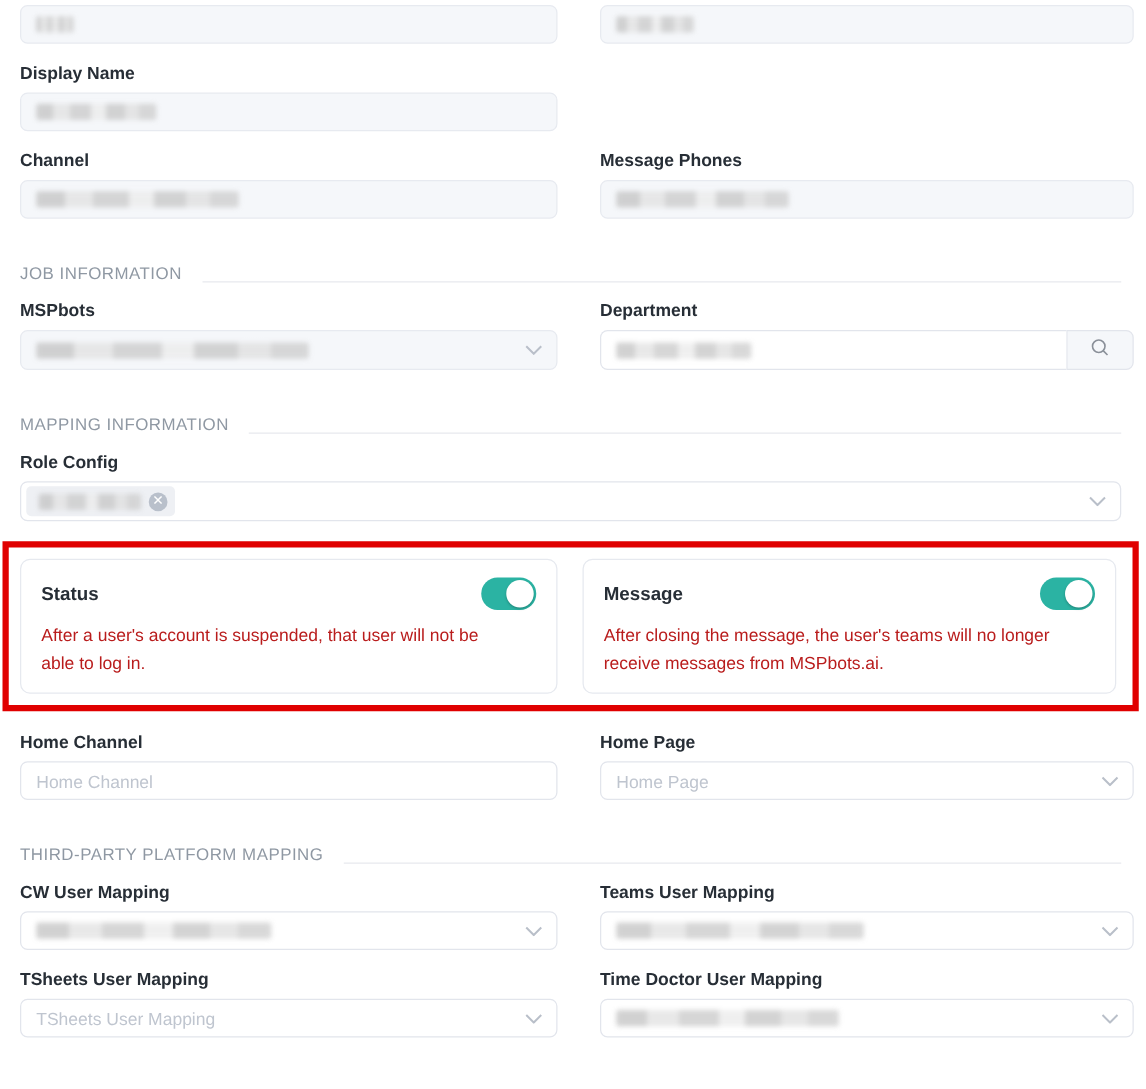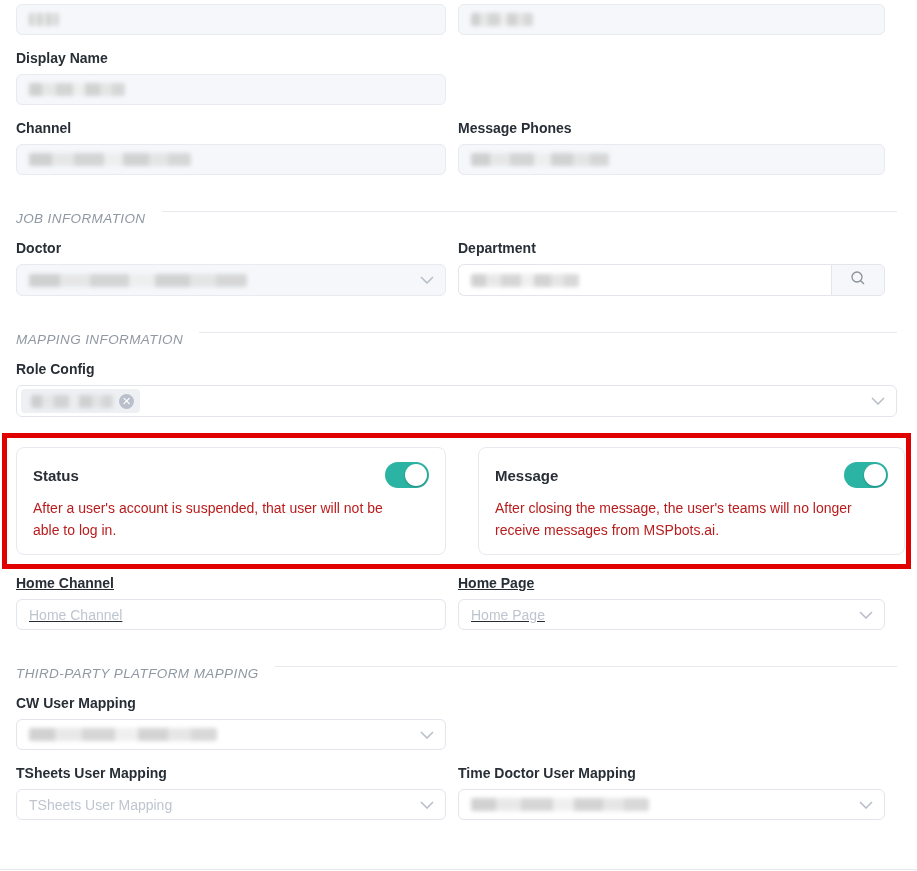--- a/index.html
+++ b/index.html
@@ -1,71 +1,71 @@
 <!DOCTYPE html>
 <html><head>
 <meta charset="utf-8">
 <style>
   * { margin:0; padding:0; box-sizing:border-box; }
   html,body { width:917px; height:871px; background:#fff; overflow:hidden;
               font-family:"Liberation Sans","DejaVu Sans",sans-serif; color:#252b33; }
   .form { padding:4px 20px 0 16px; }
-  .row { display:grid; grid-template-columns:430px 427px; column-gap:12px; }
+  .row { display:grid; grid-template-columns:430px 427px; column-gap:34px; }
   .fgroup { margin-bottom:15px; }
   .flabel { display:block; font-size:14px; font-weight:600; color:#272e36; margin-bottom:8px; }
 
   
   .field { position:relative; height:31px; border:1px solid #e2e5ec; border-radius:6px;
            background:#fff; display:flex; align-items:center; padding:0 12px; font-size:14px; }
   .field.disabled { background:#f5f7fa; border-color:#e7eaf0; }
   .field.tall { height:32px; }
   .chev { position:absolute; right:11px; top:50%; transform:translateY(-50%); line-height:0; }
   .chev svg { display:block; }
 
   
   .redact { display:inline-block; height:13px; border-radius:2px; filter:blur(2.2px); opacity:.8;
     background:linear-gradient(90deg,#c6c6c6 0 14%,#e3e3e3 14% 28%,#cccccc 28% 46%,#ececec 46% 58%,#c9c9c9 58% 74%,#e0e0e0 74% 86%,#cfcfcf 86% 100%); }
 
   .masked { font-size:12px; letter-spacing:2.5px; color:#676d78; padding-top:3px; }
 
   
-  .sec { display:flex; align-items:flex-start; margin:21px 0 14px;font-style:italic; }
+  .sec { display:flex; align-items:flex-end; margin:21px 0 14px; }
   .sec .sec-title { font-size:13.5px; font-weight:500; color:#8f98a3; letter-spacing:.4px; white-space:nowrap; }
   .sec .sec-line { flex:1; border-top:1px solid #e7e9ee; margin-left:16px; }
 
   
   .append-wrap { display:flex; height:32px; }
   .append-wrap .field { flex:1; height:32px; border-radius:6px 0 0 6px; border-right:none; }
   .append-btn { width:54px; height:32px; background:#f5f7fa; border:1px solid #e2e5ec;
                 border-radius:0 6px 6px 0; display:flex; align-items:center; justify-content:center; cursor:pointer; }
 
   
   .tagfield { height:32px; padding:0 30px 0 4px; }
   .tag { display:inline-flex; align-items:center; gap:6px; background:#eef0f4; border-radius:4px;
          height:24px; padding:0 6px 0 10px; }
   .tag-close { width:15px; height:15px; border-radius:50%; background:#b9c0cb; color:#fff;
                font-size:11px; line-height:15px; text-align:center; cursor:pointer; display:inline-block; }
 
   
   .redbox { border:5px solid #e00000; margin:6px -14px 0 -14px; padding:9px 9px 9px 9px; }
-  .redbox .row { grid-template-columns:430px 427px; column-gap:32px; }
+  .redbox .row { grid-template-columns:430px 427px; column-gap:20px; }
 
   .card { border:1px solid #e6e9ef; border-radius:8px; height:108px; padding:14px 16px; background:#fff; }
   .card-head { display:flex; justify-content:space-between; align-items:center; margin-bottom:9px; }
   .card-title { font-size:15px; font-weight:600; color:#272e36; }
   .card-desc { font-size:14px; color:#b91c1c; line-height:22px; max-width:368px; }
 
   
   .switch { width:44px; height:26px; border-radius:13px; background:#c6cbd4; position:relative; cursor:pointer; flex:0 0 auto; }
   .switch[data-state="on"] { background:#2bb3a3; }
   .switch .knob { position:absolute; top:2px; width:22px; height:22px; border-radius:50%; background:#fff;
                   box-shadow:0 1px 2px rgba(0,0,0,.25); left:2px; }
   .switch[data-state="on"] .knob { left:auto; right:2px; }
 
-  .after-box { margin-top:6px;text-decoration:underline; }
+  .after-box { margin-top:16px; }
 
   input.bare { border:none; outline:none; background:transparent; width:100%; font-size:14px;
                font-family:inherit; color:#303640; }
   input.bare::placeholder { color:#bfc5cf; opacity:1; }
   .ph { color:#bfc5cf; }
 
   
   .footer { border-top:1px solid #e8eaee; margin-top:34px; padding:26px 20px 0;
             display:flex; justify-content:flex-end; gap:13px; }
 </style>
@@ -111,21 +111,21 @@
     </div>
   </div>
 
   <div class="sec">
     <span class="sec-title">JOB INFORMATION</span>
     <span class="sec-line"></span>
   </div>
 
   <div class="row">
     <div class="fgroup">
-      <label class="flabel">Doctor</label>
+      <label class="flabel">MSPbots</label>
       <div class="field disabled tall">
         <span class="redact" style="width:218px"></span>
         <span class="chev">
           <svg width="14" height="8" viewBox="0 0 14 8">
               <polyline points="1,1 7,7 13,1" fill="none" stroke="#b9bfc9" stroke-width="1.6"></polyline>
             </svg>
         </span>
       </div>
     </div>
     <div class="fgroup">
@@ -219,20 +219,31 @@
       <label class="flabel">CW User Mapping</label>
       <div class="field">
         <span class="redact" style="width:188px"></span>
         <span class="chev">
           <svg width="14" height="8" viewBox="0 0 14 8">
               <polyline points="1,1 7,7 13,1" fill="none" stroke="#b9bfc9" stroke-width="1.6"></polyline>
             </svg>
         </span>
       </div>
     </div>
+    <div class="fgroup">
+      <label class="flabel">Teams User Mapping</label>
+      <div class="field">
+        <span class="redact" style="width:198px"></span>
+        <span class="chev">
+          <svg width="14" height="8" viewBox="0 0 14 8">
+              <polyline points="1,1 7,7 13,1" fill="none" stroke="#b9bfc9" stroke-width="1.6"></polyline>
+            </svg>
+        </span>
+      </div>
+    </div>
   </div>
 
   <div class="row">
     <div class="fgroup">
       <label class="flabel">TSheets User Mapping</label>
       <div class="field">
         <span class="ph">TSheets User Mapping</span>
         <span class="chev">
           <svg width="14" height="8" viewBox="0 0 14 8">
               <polyline points="1,1 7,7 13,1" fill="none" stroke="#b9bfc9" stroke-width="1.6"></polyline>

